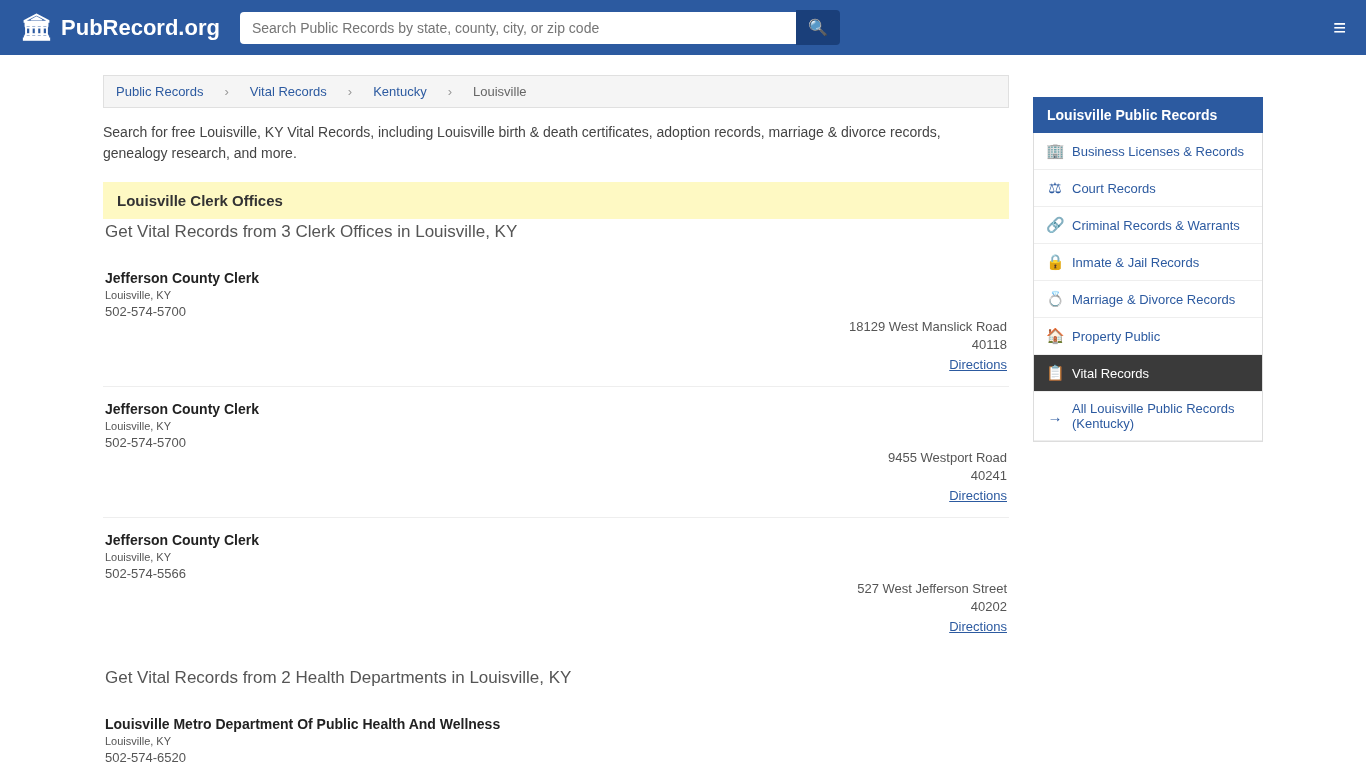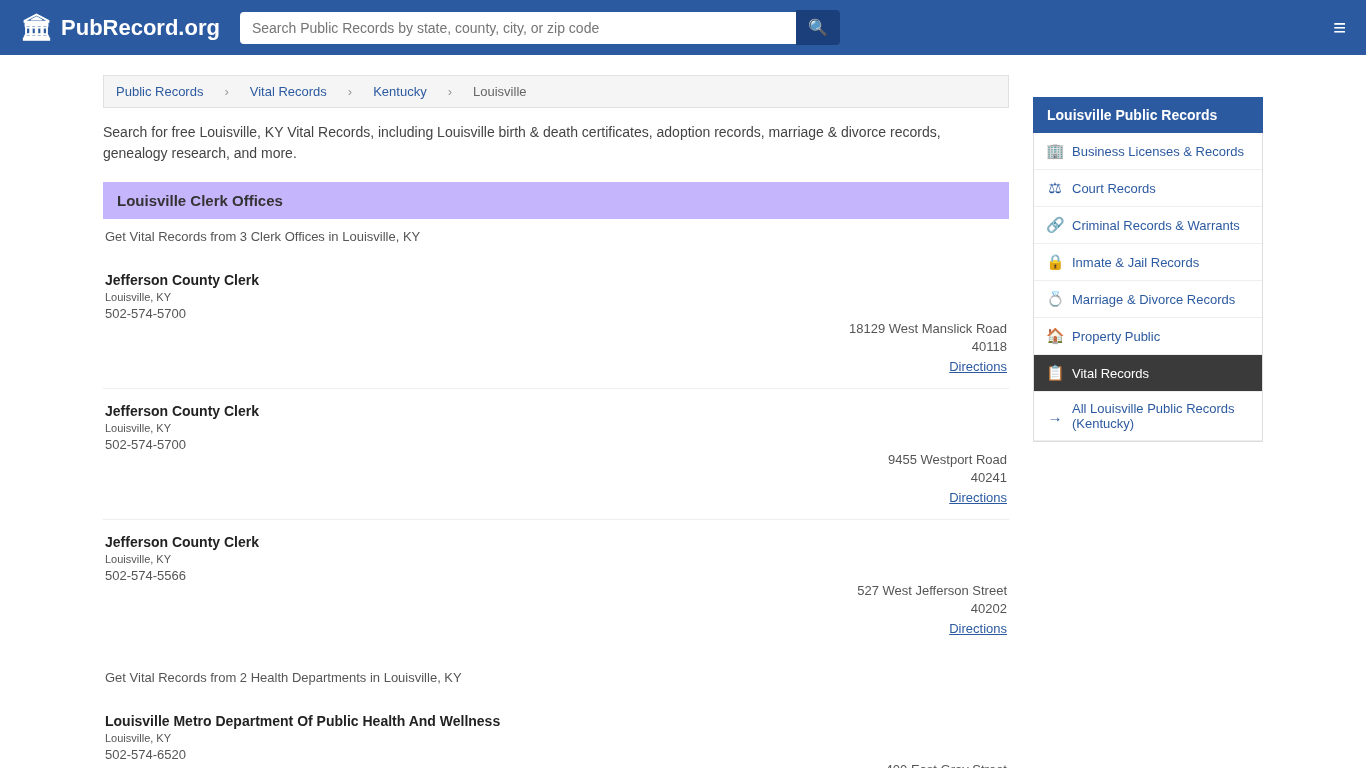--- a/index.html
+++ b/index.html
@@ -102,31 +102,31 @@
     
     .description {
       font-size: 14px;
       color: #444;
       margin-bottom: 18px;
       line-height: 1.5;
     }
 
     
     .section-header {
-      background: #c4b5fd;
+      background: #fef9c3;
       padding: 10px 14px;
       font-weight: bold;
       font-size: 15px;
       color: #333;
-      margin-bottom: 10px;
+      margin-bottom: 3px;
     }
 
     
     .section-desc {
-      font-size: 13px;
+      font-size: 17px;
       color: #555;
       margin-bottom: 14px;
       padding: 0 2px;
     }
 
     
     .record-entry {
       display: flex;
       padding: 14px 2px;
       border-bottom: 1px solid #eee;

